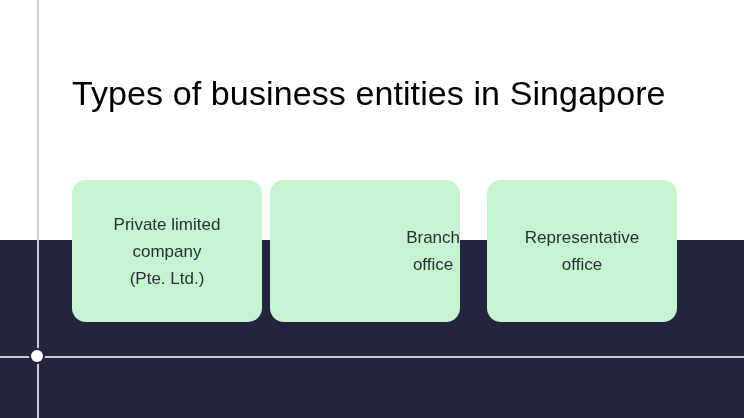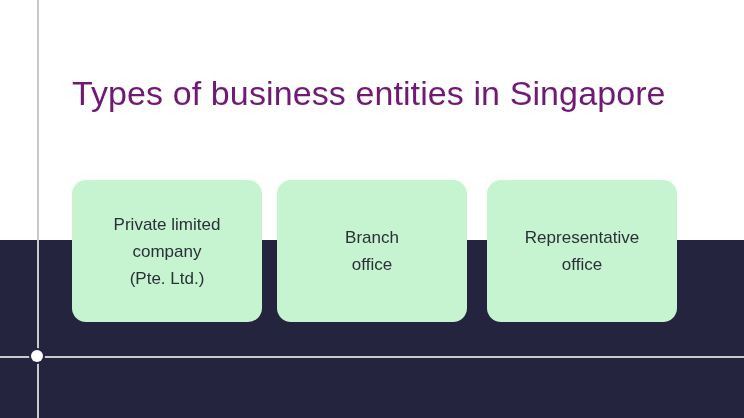--- a/index.html
+++ b/index.html
@@ -20,35 +20,35 @@
       position: absolute; left: 0; top: 356px; width: 744px; height: 1.5px;
       background: #c9c9cf;
     }
     .dot {
       position: absolute; left: 31px; top: 350px; width: 12px; height: 12px;
       border-radius: 50%; background: #ffffff;
       box-shadow: 0 0 0 2px #25243f;
     }
     .title {
       position: absolute; left: 72px; top: 74px;
-      font-size: 34px; font-weight: 400; color: #701a75;
+      font-size: 34px; font-weight: 400; color: #000000;
       letter-spacing: 0.1px; white-space: nowrap; margin: 0;
     }
     .card {
       position: absolute; top: 180px; width: 190px; height: 142px;
       background: #c6f4d0; border-radius: 14px;
       display: flex; align-items: center; justify-content: center;
       text-align: center;
     }
     .card-text {
       font-size: 17px; line-height: 27px; color: #2a2f38;
       white-space: pre-line;
     }
     .c1 { left: 72px; }
-    .c2 { left: 277px; }
+    .c2 { left: 270px; justify-content: flex-end; }
     .c3 { left: 487px; }
   </style>
 </head>
 <body>
 
 <div class="band"></div>
 <div class="vline"></div>
 <div class="hline"></div>
 <div class="dot"></div>
 

